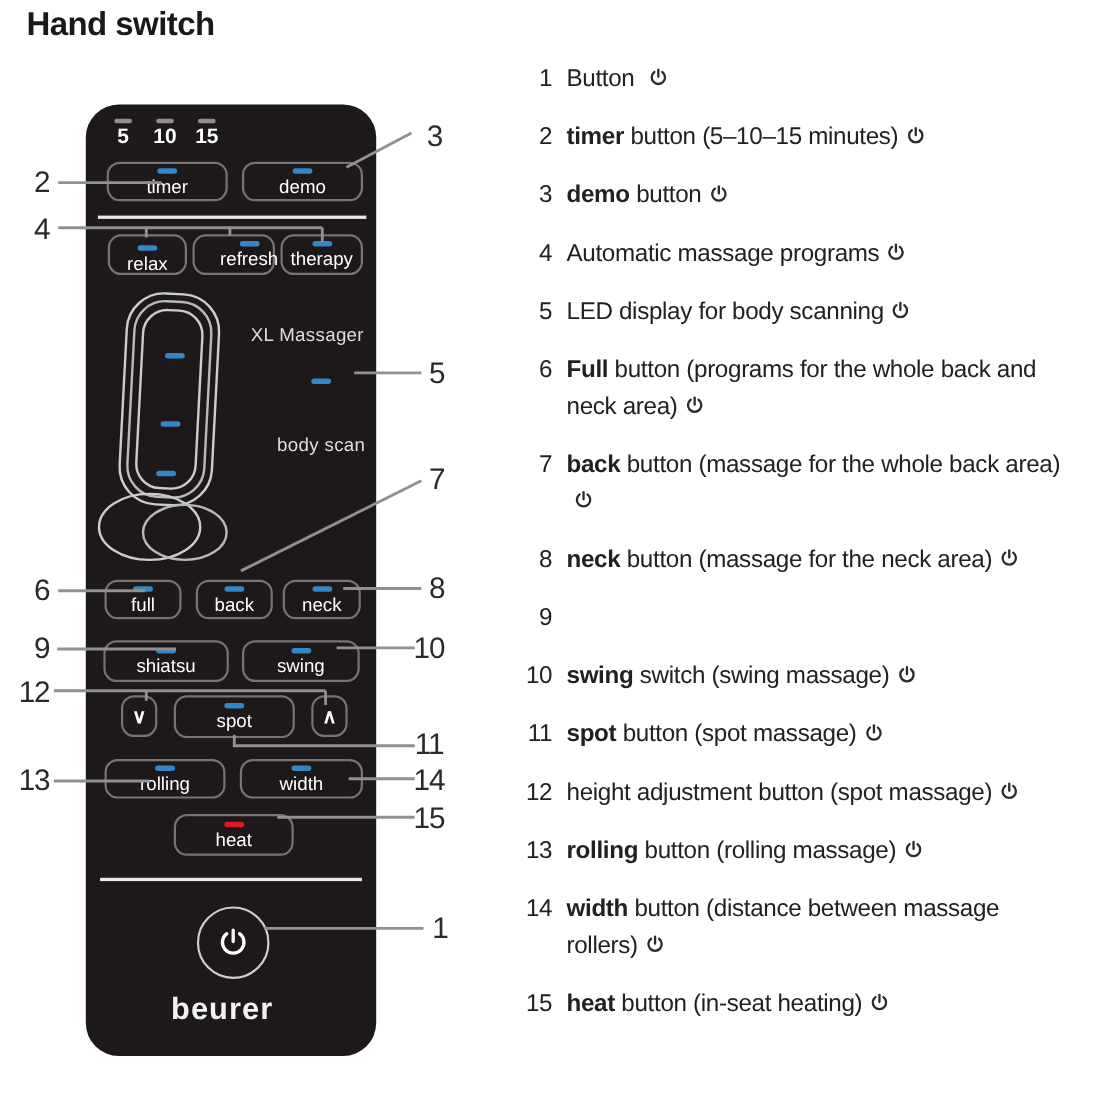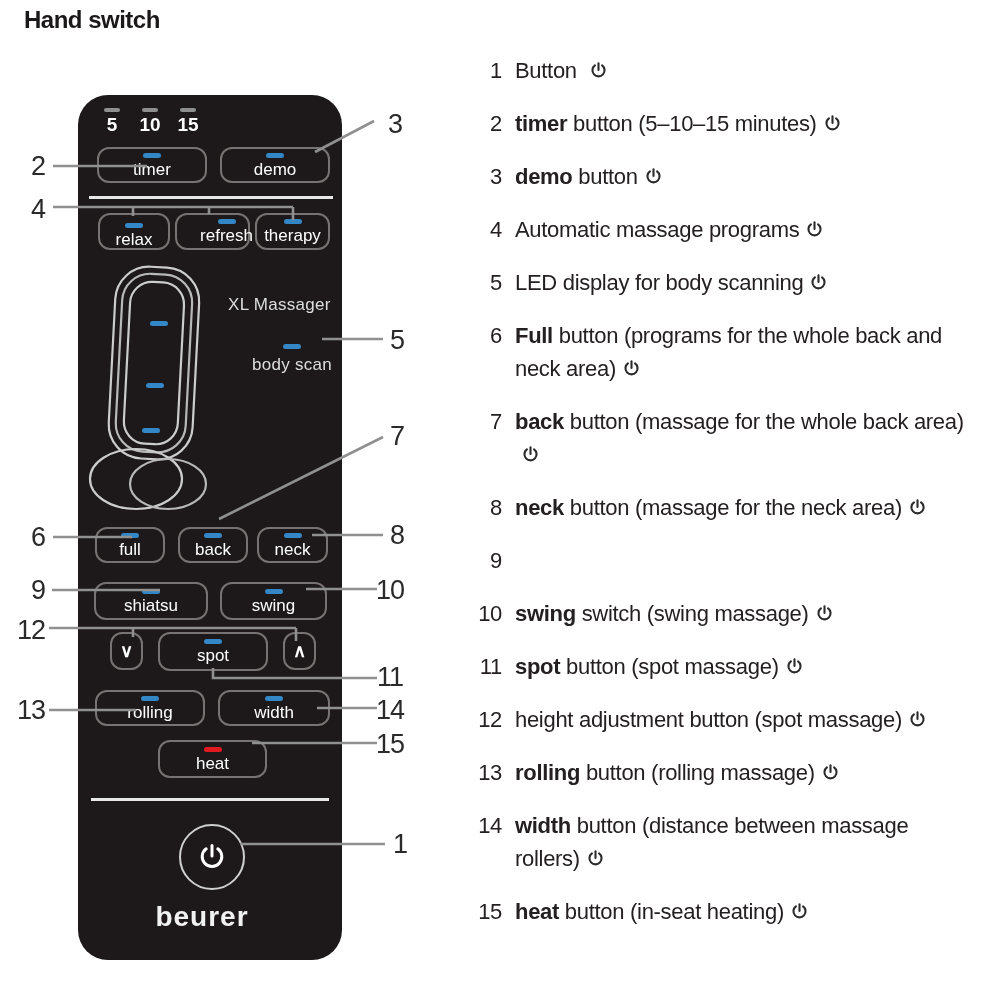--- a/index.html
+++ b/index.html
@@ -1,21 +1,21 @@
 <!DOCTYPE html>
 <html style="--body-color: #1d191a; --led-blue: #3387c6; --led-red: #e11a20; --led-off: #8f8f8f;"><head>
 <meta charset="utf-8">
 <style>
   html,body{margin:0;padding:0;}
   body{
     width:1000px;height:1000px;position:relative;background:#ffffff;
     font-family:"Liberation Sans", sans-serif;color:#242021;overflow:hidden;
   }
   .page-title{
-    position:absolute;left:24px;top:6px;font-size:24px;font-weight:bold;
+    position:absolute;left:24px;top:6px;font-size:30px;font-weight:bold;
     letter-spacing:-0.5px;color:#1b1819;
   }
   
   .remote{
     position:absolute;left:78px;top:95px;width:264px;height:865px;
     background:var(--body-color,#1d191a);border-radius:30px;
   }
   .scale-row{position:absolute;left:18px;top:13px;display:flex;gap:6px;}
   .scale-item{width:32px;display:flex;flex-direction:column;align-items:center;gap:4px;}
   .scale-dash{width:16px;height:4px;border-radius:2px;background:var(--led-off,#8f8f8f);}
@@ -25,21 +25,21 @@
     position:absolute;box-sizing:border-box;border:2px solid #767372;border-radius:12px;
     display:flex;flex-direction:column;align-items:center;justify-content:center;gap:3px;
     color:#ffffff;font-size:17px;line-height:17px;background:transparent;
   }
   .led{width:18px;height:5px;border-radius:2.5px;}
   .led-blue{background:var(--led-blue,#3387c6);}
   .led-red{background:var(--led-red,#e11a20);}
   .arrow-glyph{font-size:18px;font-weight:bold;line-height:18px;}
   .xl-label{position:absolute;left:150px;top:200px;color:#dedede;font-size:17px;letter-spacing:0.3px;}
   .bodyscan{position:absolute;left:166px;top:249px;width:96px;display:flex;flex-direction:column;align-items:center;gap:6px;}
-  .bodyscan-text{color:#dedede;font-size:17px;letter-spacing:0.3px;}
+  .bodyscan-text{color:#dedede;font-size:17px;letter-spacing:0.3px;margin-top:40px;}
   .power-btn{
     position:absolute;left:101px;top:729px;width:66px;height:66px;box-sizing:border-box;
     border:2.5px solid #cfcfcf;border-radius:50%;
     display:flex;align-items:center;justify-content:center;
   }
   .brand{
     position:absolute;left:0;right:16px;top:806px;text-align:center;color:#f2f2f2;
     font-size:28px;font-weight:bold;letter-spacing:1px;
   }
   

